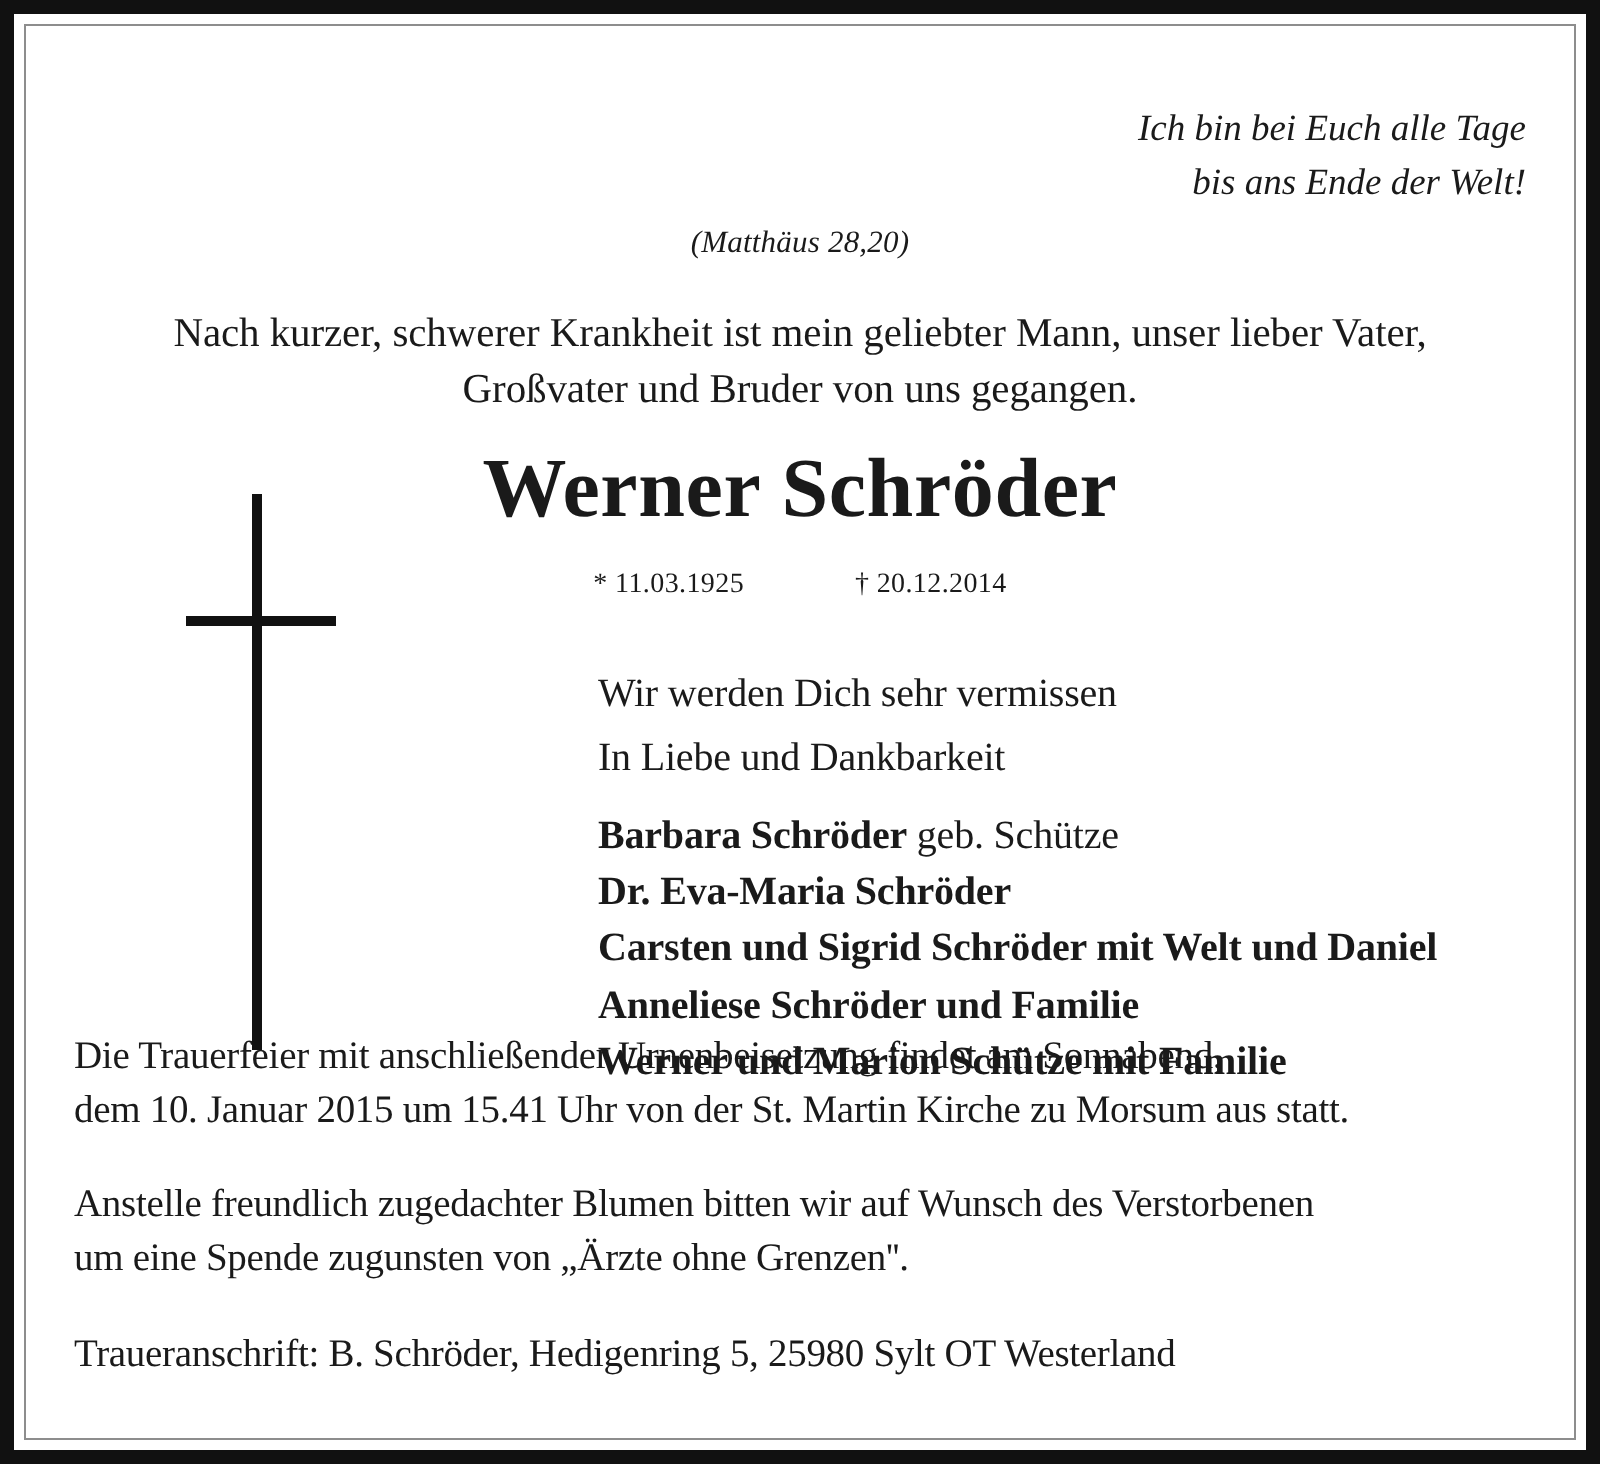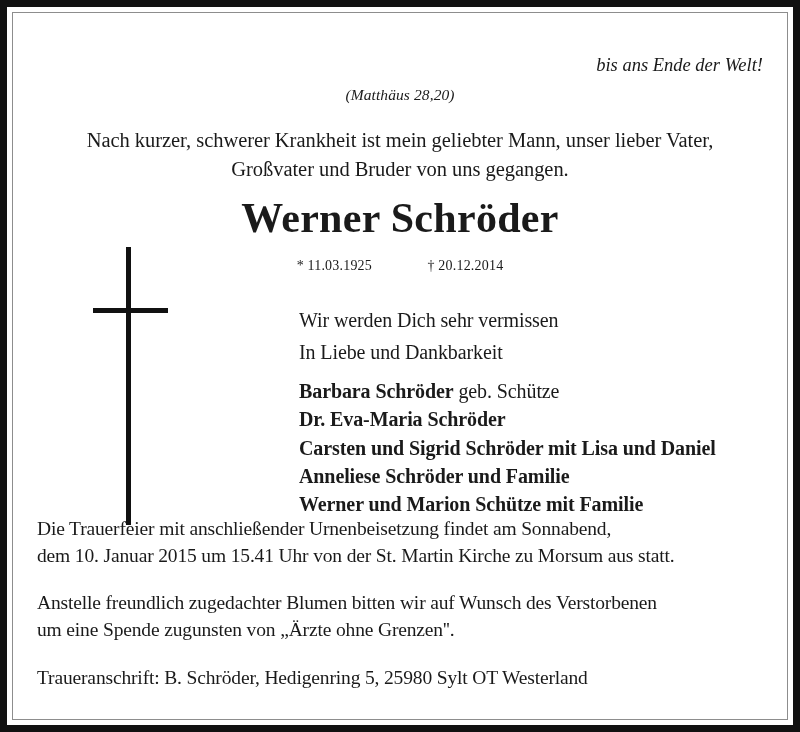--- a/index.html
+++ b/index.html
@@ -155,20 +155,21 @@
 </style>
 </head>
 <body>
 
 <div class="notice">
   <div class="inner-rule"></div>
 
   <div class="content">
 
     <div class="epigraph">
+      <div>Ich bin bei Euch alle Tage</div>
       <div>bis ans Ende der Welt!</div>
       <span class="source">(Matthäus 28,20)</span>
     </div>
 
     <div class="intro">
       <div>Nach kurzer, schwerer Krankheit ist mein geliebter Mann, unser lieber Vater,</div>
       <div>Großvater und Bruder von uns gegangen.</div>
     </div>
 
     <div class="cross">
@@ -190,21 +191,21 @@
       <div class="line-soft">In Liebe und Dankbarkeit</div>
 
       <div class="family">
         <div class="fam-line">
           <span>Barbara Schröder</span><span class="regular"> geb. Schütze</span>
         </div>
         <div class="fam-line">
           <span>Dr. Eva-Maria Schröder</span><span class="regular"></span>
         </div>
         <div class="fam-line">
-          <span>Carsten und Sigrid Schröder mit Lisa und Daniel</span><span class="regular"></span>
+          <span>Carsten und Sigrid Schröder mit Welt und Daniel</span><span class="regular"></span>
         </div>
         <div class="fam-line">
           <span>Anneliese Schröder und Familie</span><span class="regular"></span>
         </div>
         <div class="fam-line">
           <span>Werner und Marion Schütze mit Familie</span><span class="regular"></span>
         </div>
       </div>
     </div>
 

